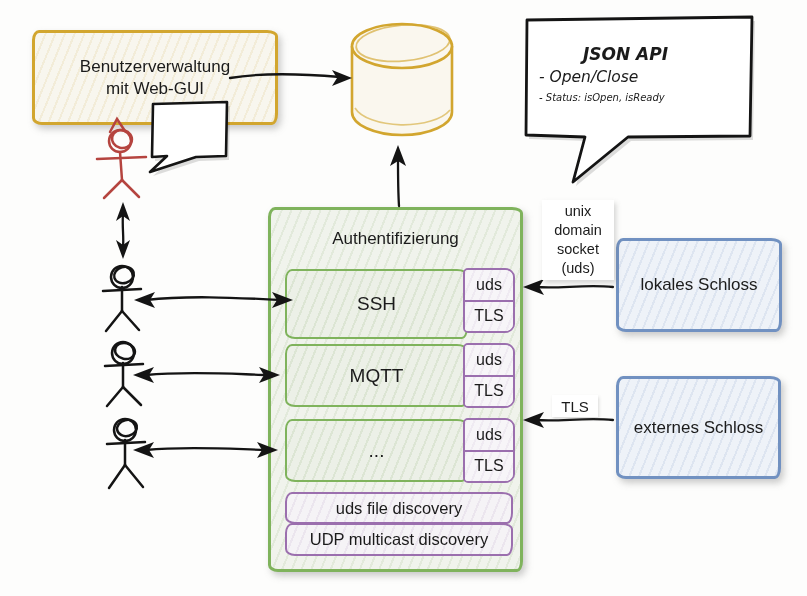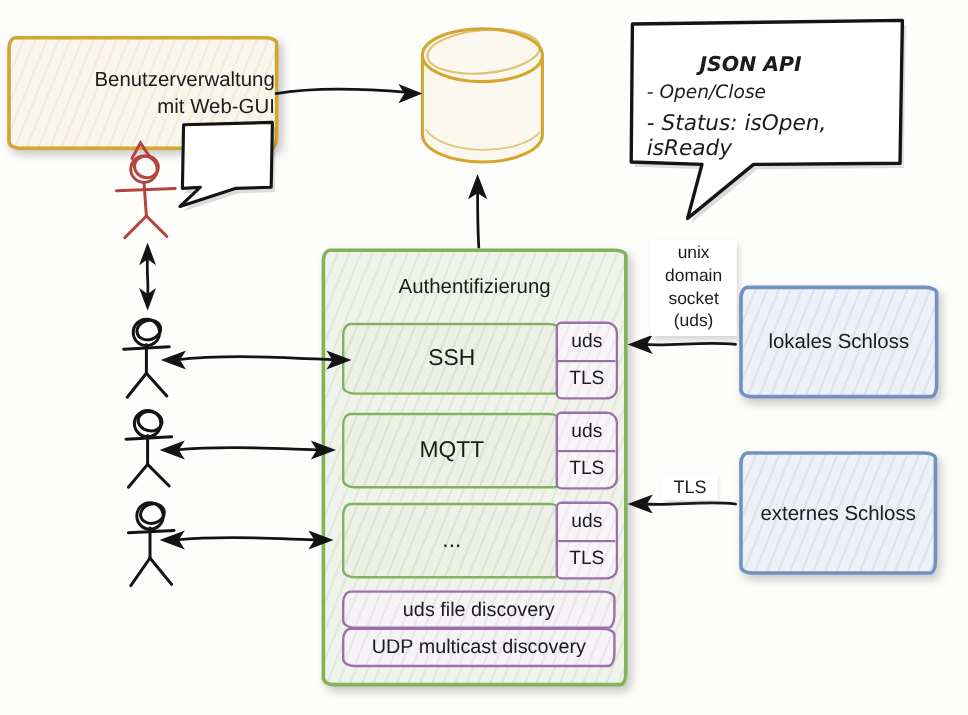--- a/index.html
+++ b/index.html
@@ -138,35 +138,35 @@
     <g stroke="#141414" stroke-width="2.5" fill="none" stroke-linecap="round">
       <circle cx="125" cy="430" r="11"></circle>
       <ellipse cx="127" cy="428" rx="10" ry="8" transform="rotate(-14 127 428)"></ellipse>
       <path d="M107,444 L145,442"></path>
       <path d="M125,440 L125,465"></path>
       <path d="M125,465 L109,488"></path>
       <path d="M125,465 L143,487"></path>
     </g>
   </svg>
 
-  <div class="abs center sketch shadow box-yellow label17" style="left:6px;top:30px;width:226px;height:95px;z-index:2;align-items:flex-end;">
+  <div class="abs center sketch shadow box-yellow label17" style="left:32px;top:30px;width:246px;height:95px;z-index:2;">
     <div>Benutzerverwaltung</div>
     <div>mit Web-GUI</div>
   </div>
 
 
   <div class="abs hand" style="left:525px;top:44px;width:201px;text-align:center;font-size:17px;font-weight:bold;z-index:6;">JSON API</div>
   <div class="abs hand" style="left:539px;top:68px;width:210px;font-size:15.5px;z-index:6;">- Open/Close</div>
-  <div class="abs hand" style="left:539px;top:92px;width:210px;font-size:18px;z-index:6;">- Status: isOpen, isReady</div>
+  <div class="abs hand" style="left:539px;top:92px;width:210px;font-size:10px;z-index:6;">- Status: isOpen, isReady</div>
 
 
   <div class="abs sketch shadow box-green-outer" style="left:268px;top:207px;width:255px;height:365px;z-index:1;"></div>
   <div class="abs label17" style="left:268px;top:228px;width:255px;text-align:center;z-index:2;">Authentifizierung</div>
 
-  <div class="abs center sketch box-green-inner" style="left:285px;top:269px;width:183px;height:60px;font-size:19px;z-index:2;">
+  <div class="abs center sketch box-green-inner" style="left:285px;top:269px;width:183px;height:70px;font-size:19px;z-index:2;">
     <div>SSH</div>
   </div>
   <div class="abs tag-group" style="left:463px;top:268px;width:52px;height:65px;z-index:3;">
     <div class="tag-cell">uds</div>
     <div class="tag-cell">TLS</div>
   </div>
 
   <div class="abs center sketch box-green-inner" style="left:285px;top:344px;width:183px;height:63px;font-size:19px;z-index:2;">
     <div>MQTT</div>
   </div>

